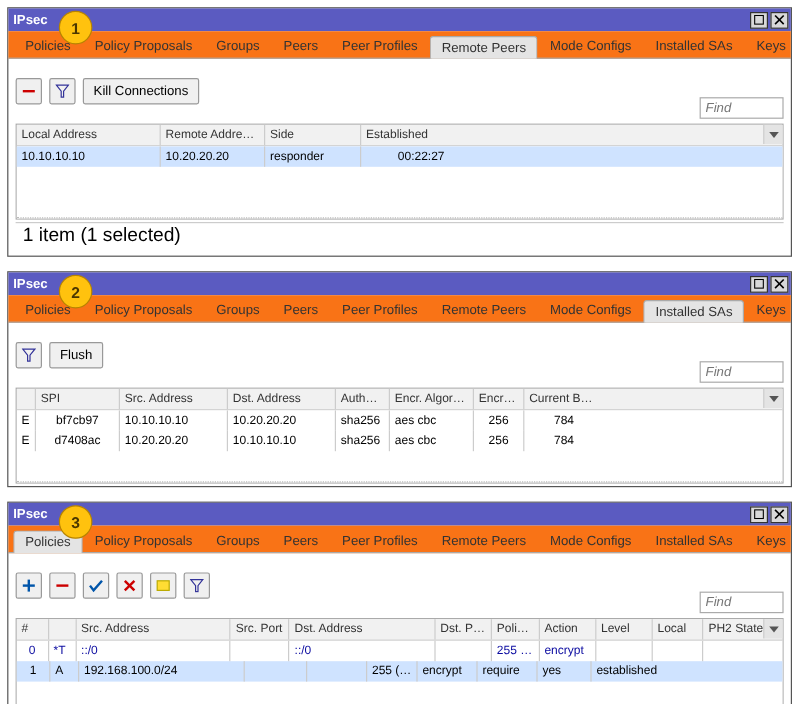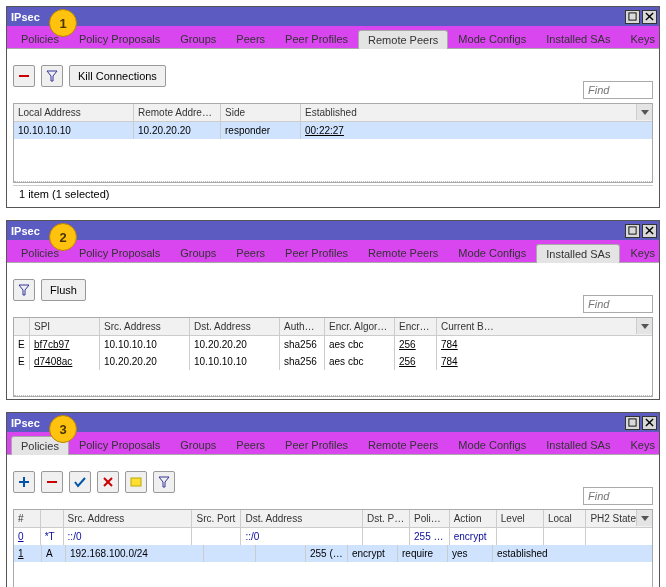--- a/index.html
+++ b/index.html
@@ -55,21 +55,21 @@
     font-size: 13px;
     font-weight: bold;
     color: #4a3600;
     z-index: 5;
   }
   .tabs {
     display: flex;
     border-bottom: 1px solid #aaa;
     padding: 3px 4px 0 4px;
     gap: 0;
-    background:#d946ef;
+    background:#f97316;
   }
   .tab {
     padding: 3px 9px 3px 9px;
     font-size: 11px;
     color: #333;
     border: 1px solid transparent;
     border-bottom: none;
     border-top-left-radius: 3px;
     border-top-right-radius: 3px;
     cursor: default;
@@ -155,24 +155,24 @@
     background:#e4e4e4;
     border-left:1px solid #ccc;
     display:flex;
     align-items:center;
     justify-content:center;
   }
   .status {
     background:#fff;
     border-top: 1px solid #ccc;
     padding: 2px 6px 3px 6px;
-    font-size: 11px;
+    font-size: 16px;
     margin: 0 6px 4px 6px;
   }
-  .num { text-align: left; text-decoration: underline; }
+  .num { text-align: center; }
   .triangle-down {
     width:0;height:0;
     border-left:4px solid transparent;
     border-right:4px solid transparent;
     border-top:5px solid #555;
   }
 </style>
 </head>
 <body>
 

